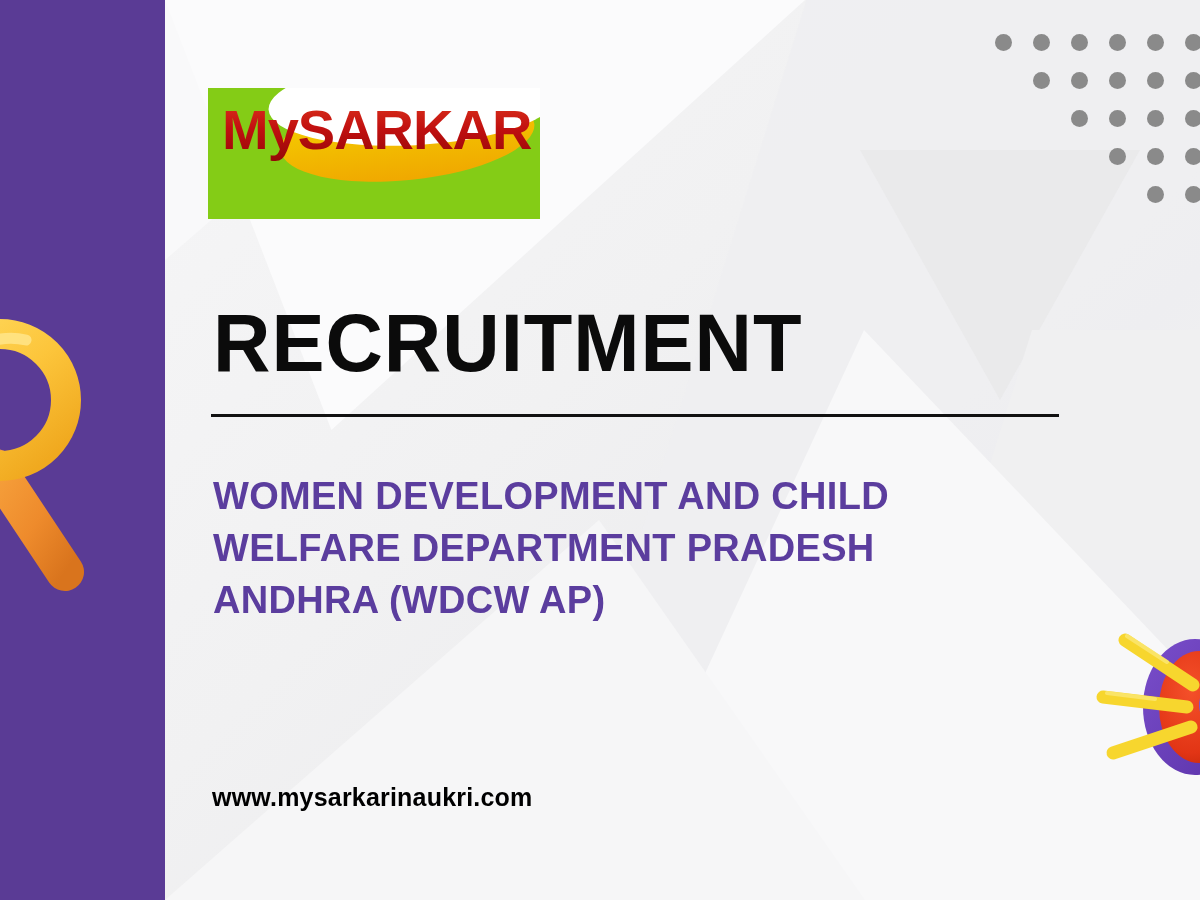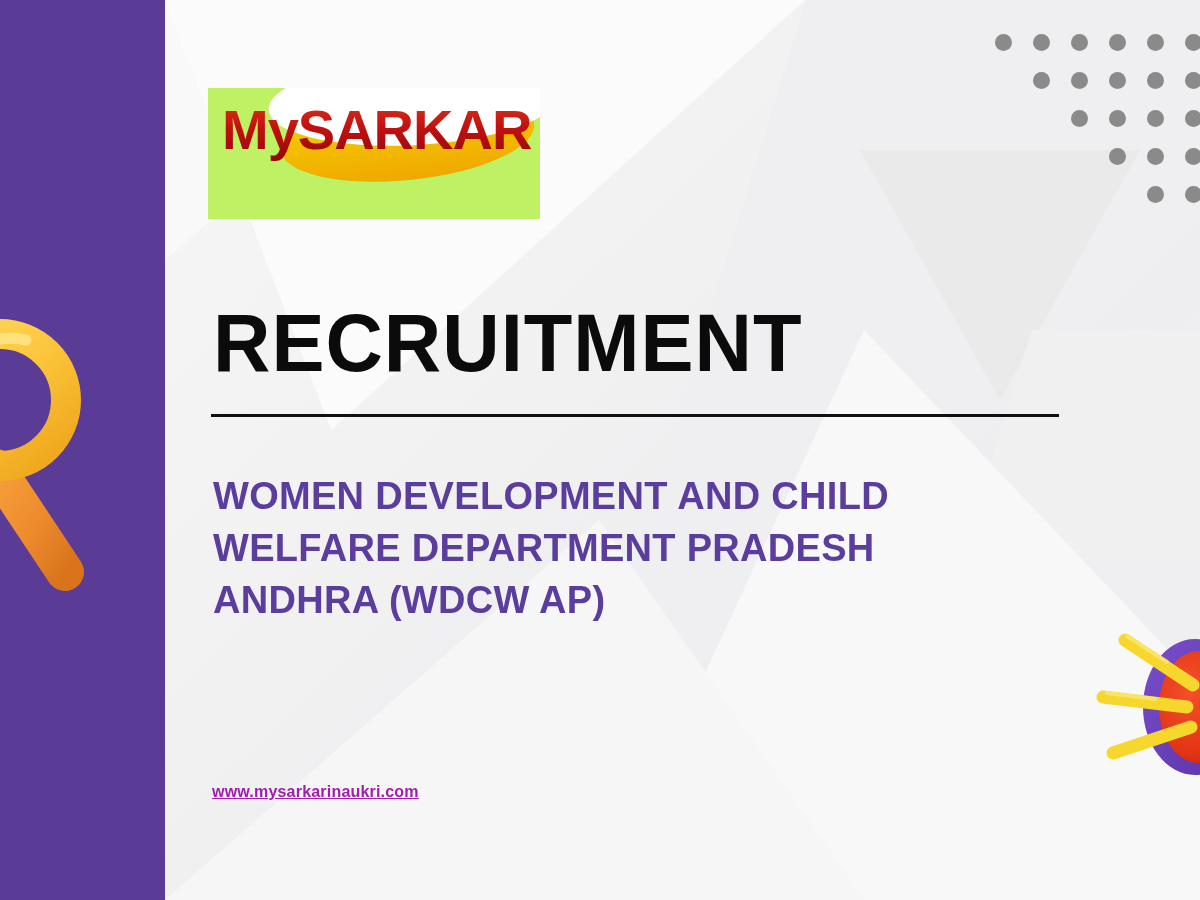--- a/index.html
+++ b/index.html
@@ -107,21 +107,21 @@
     width: 17px; height: 17px;
     border-radius: 50%;
     background: #8a8a8a;
   }
 
   
   .logo {
     position: absolute;
     left: 208px; top: 88px;
     width: 332px; height: 131px;
-    background: #bef264;
+    background: #84cc16;
     overflow: hidden;
   }
   .logo-swoosh {
     position: absolute;
     left: 72px; top: 6px;
     width: 255px; height: 86px;
     border-radius: 50%;
     background: linear-gradient(180deg, #f5d400 0%, #f0a800 100%);
     transform: rotate(-6deg);
   }
@@ -202,24 +202,23 @@
     color: #5b3d9e;
   }
   .subtitle .ln { display: block; }
 
   
   .site-url {
     position: absolute;
     left: 212px; top: 783px;
     font-family: "Liberation Sans", sans-serif;
     font-weight: bold;
-    font-size: 16px;
+    font-size: 25px;
     letter-spacing: 0.2px;
-    color: #a21caf;
-    text-decoration: underline;
+    color: #000000;
   }
 </style>
 </head>
 <body>
 
 <div class="poster">
 
   <div class="bg-base"></div>
   <div class="facet facet-g"></div>
   <div class="facet facet-a"></div>

